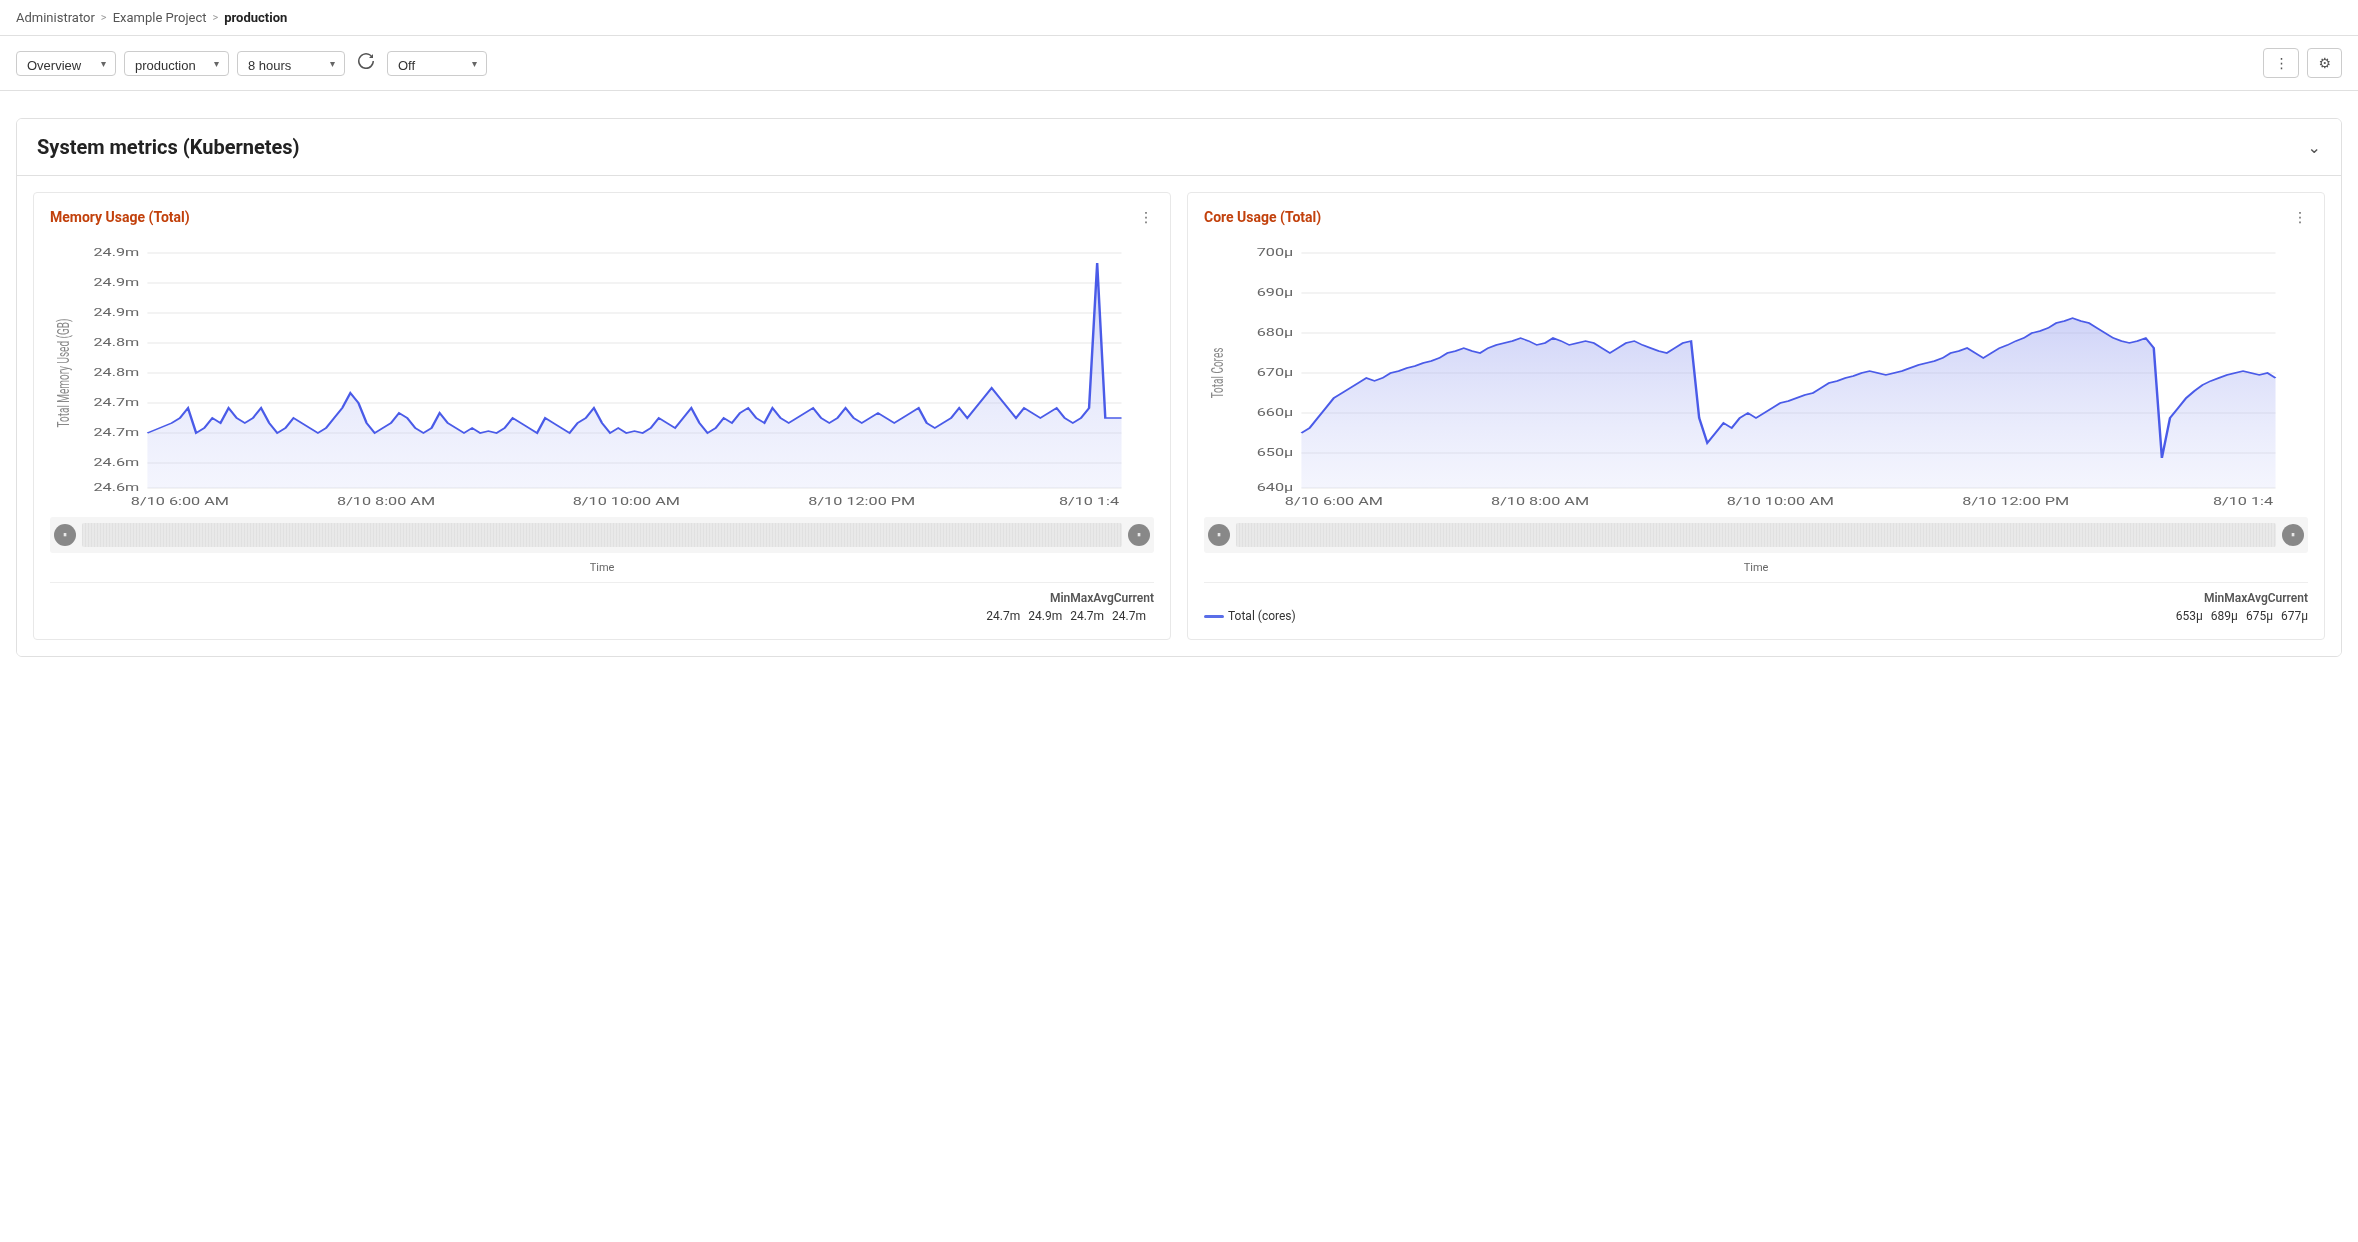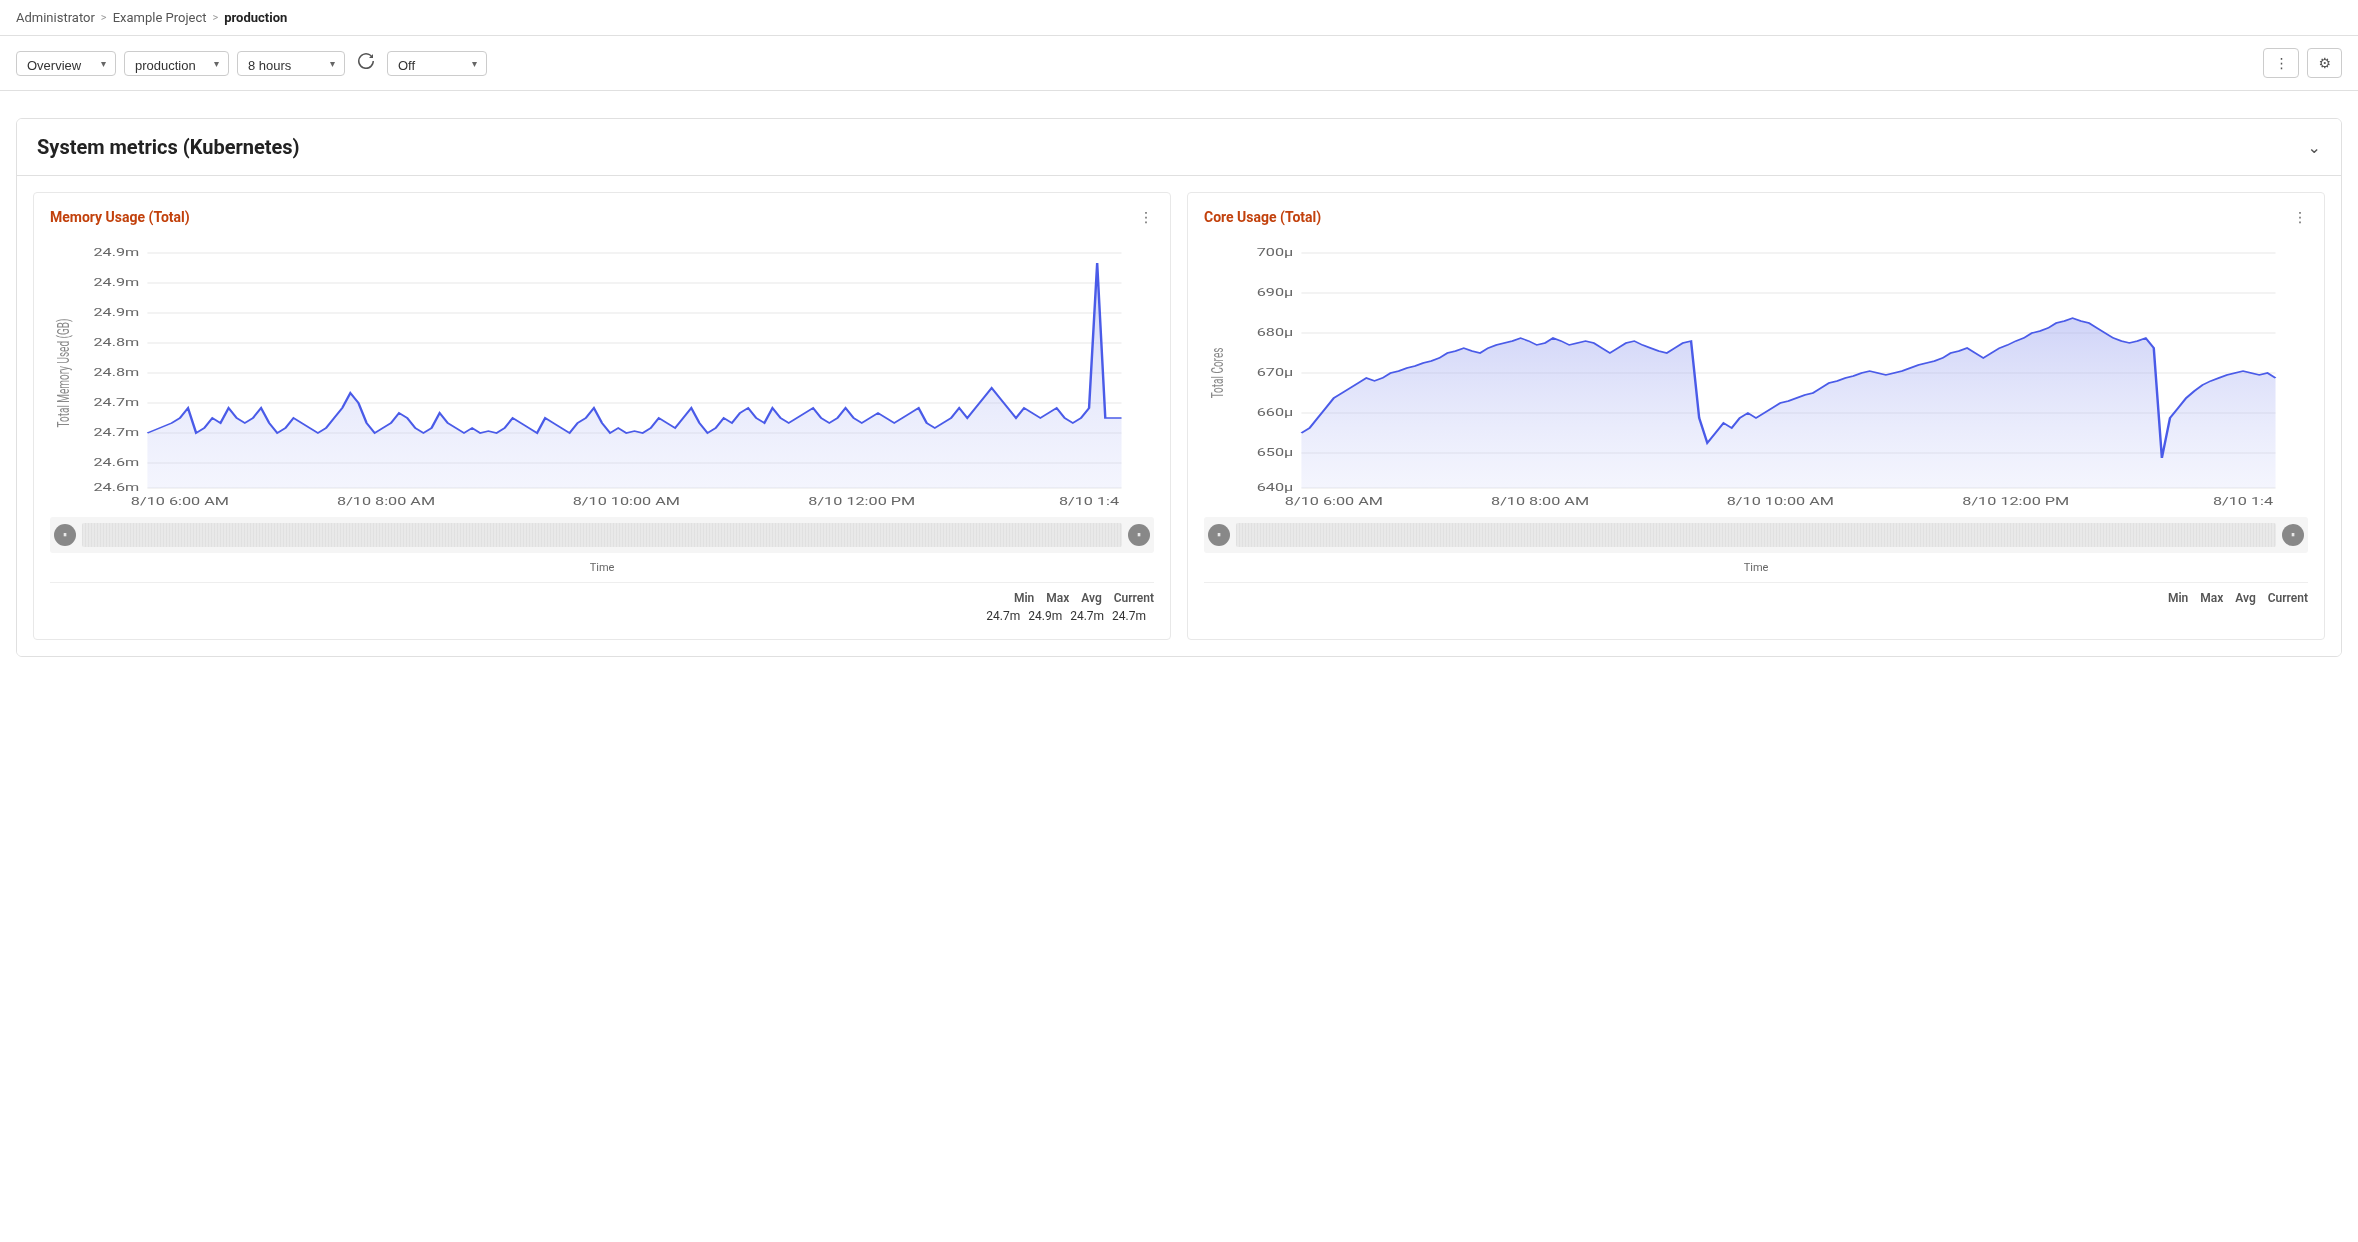--- a/index.html
+++ b/index.html
@@ -237,21 +237,21 @@
       margin-right: 4px;
       vertical-align: middle;
     }
     .legend-label-cell {
       display: flex;
       align-items: center;
     }
     .legend-headers {
       display: grid;
       grid-template-columns: 1fr auto auto auto auto;
-      gap: 12px;
+      gap: 0;
       margin-bottom: 4px;
       padding-top: 8px;
       border-top: 1px solid #eee;
     }
     .legend-headers span {
       font-weight: 600;
       font-size: 12px;
       color: #555;
       text-align: right;
     }
@@ -445,17 +445,27 @@
         <div class="time-label">Time</div>
 
         <div class="legend-headers">
           <span></span>
           <span>Min</span>
           <span>Max</span>
           <span>Avg</span>
           <span>Current</span>
         </div>
 
+        <div class="legend-row">
+          <div class="legend-label-cell">
+            <span class="legend-line"></span>
+            <span>Total (cores)</span>
+          </div>
+          <span class="legend-val">653μ</span>
+          <span class="legend-val">689μ</span>
+          <span class="legend-val">675μ</span>
+          <span class="legend-val">677μ</span>
+        </div>
       </div>
 
     </div>
   </div>
 </div>
 
 </body></html>

